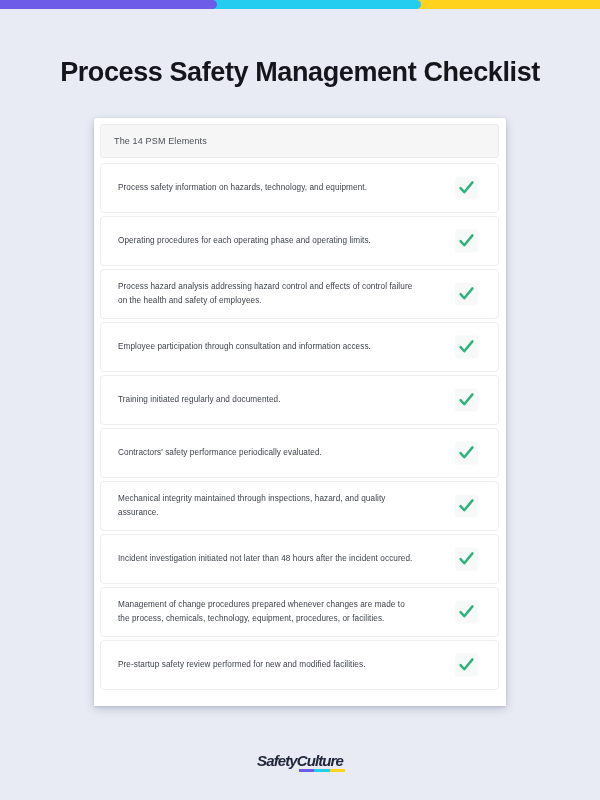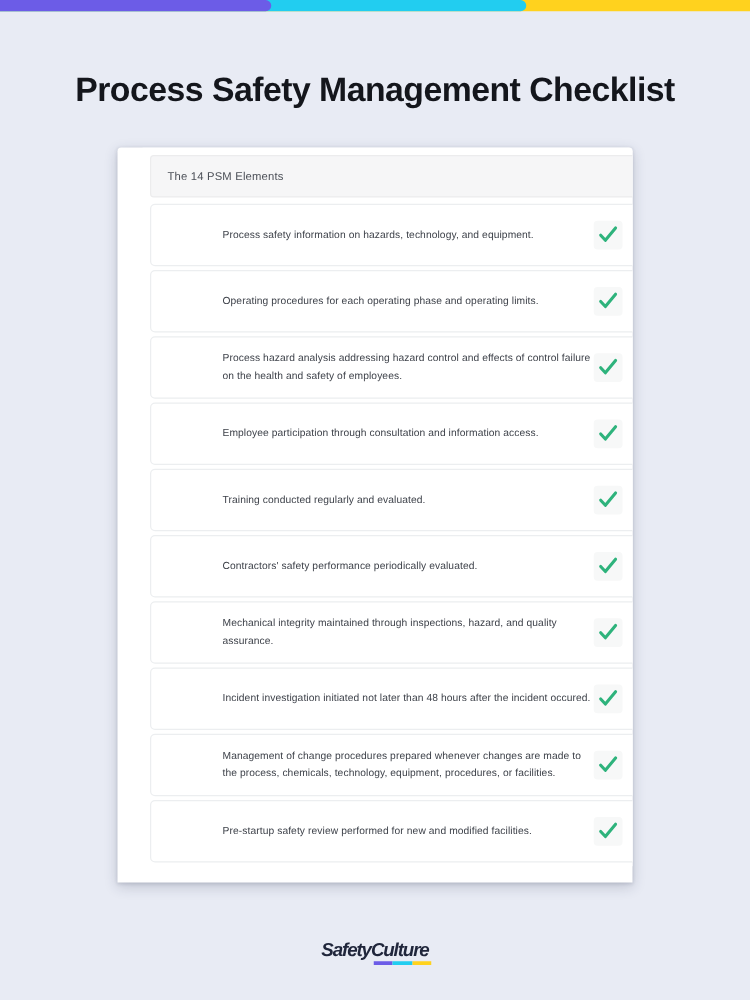--- a/index.html
+++ b/index.html
@@ -57,21 +57,20 @@
     box-shadow: 0 3px 10px rgba(40,48,80,0.20), 0 1px 3px rgba(40,48,80,0.14);
     background: #ffffff;
     border-radius: 3px 3px 0 0;
   }
   .card-inner {
     position: absolute;
     left: 0; top: 0;
     width: 411px;
     background: #ffffff;
     padding: 0;
-    margin-left: 20px;
   }
 
   .section-head {
     margin: 6px 6px 0 6px;
     height: 34px;
     background: #f6f6f7;
     border: 1px solid #ececed;
     border-radius: 3px;
     display: flex;
     align-items: center;
@@ -91,21 +90,20 @@
     position: relative;
     background: #ffffff;
     border: 1px solid #eceef0;
     border-radius: 4px;
     margin-bottom: 3px;
     min-height: 50px;
     display: flex;
     align-items: center;
     padding: 9px 0 9px 17px;
     box-sizing: border-box;
-    justify-content: center;
   }
   .row-text {
     font-size: 8.2px;
     line-height: 14.5px;
     color: #3e424a;
     width: 300px;
     letter-spacing: 0.08px;
   }
   .check-cell {
     position: absolute;
@@ -200,21 +198,21 @@
         </div>
         <div class="row">
           <div class="row-text">Employee participation through consultation and information access.</div>
           <div class="check-cell">
             <svg width="17" height="17" viewBox="0 0 20 20">
               <path d="M3 10.2 L7.4 15 L17 3.4" fill="none" stroke="#2eb37c" stroke-width="2.9" stroke-linecap="round" stroke-linejoin="round"></path>
             </svg>
           </div>
         </div>
         <div class="row">
-          <div class="row-text">Training conducted regularly and evaluated.</div>
+          <div class="row-text">Training initiated regularly and documented.</div>
           <div class="check-cell">
             <svg width="17" height="17" viewBox="0 0 20 20">
               <path d="M3 10.2 L7.4 15 L17 3.4" fill="none" stroke="#2eb37c" stroke-width="2.9" stroke-linecap="round" stroke-linejoin="round"></path>
             </svg>
           </div>
         </div>
         <div class="row">
           <div class="row-text">Contractors' safety performance periodically evaluated.</div>
           <div class="check-cell">
             <svg width="17" height="17" viewBox="0 0 20 20">

